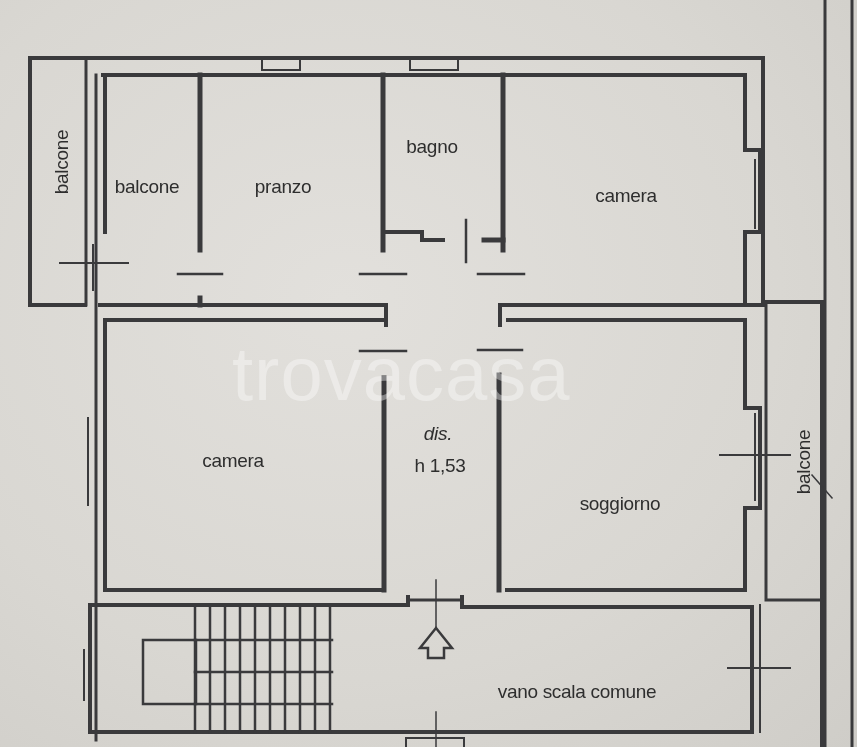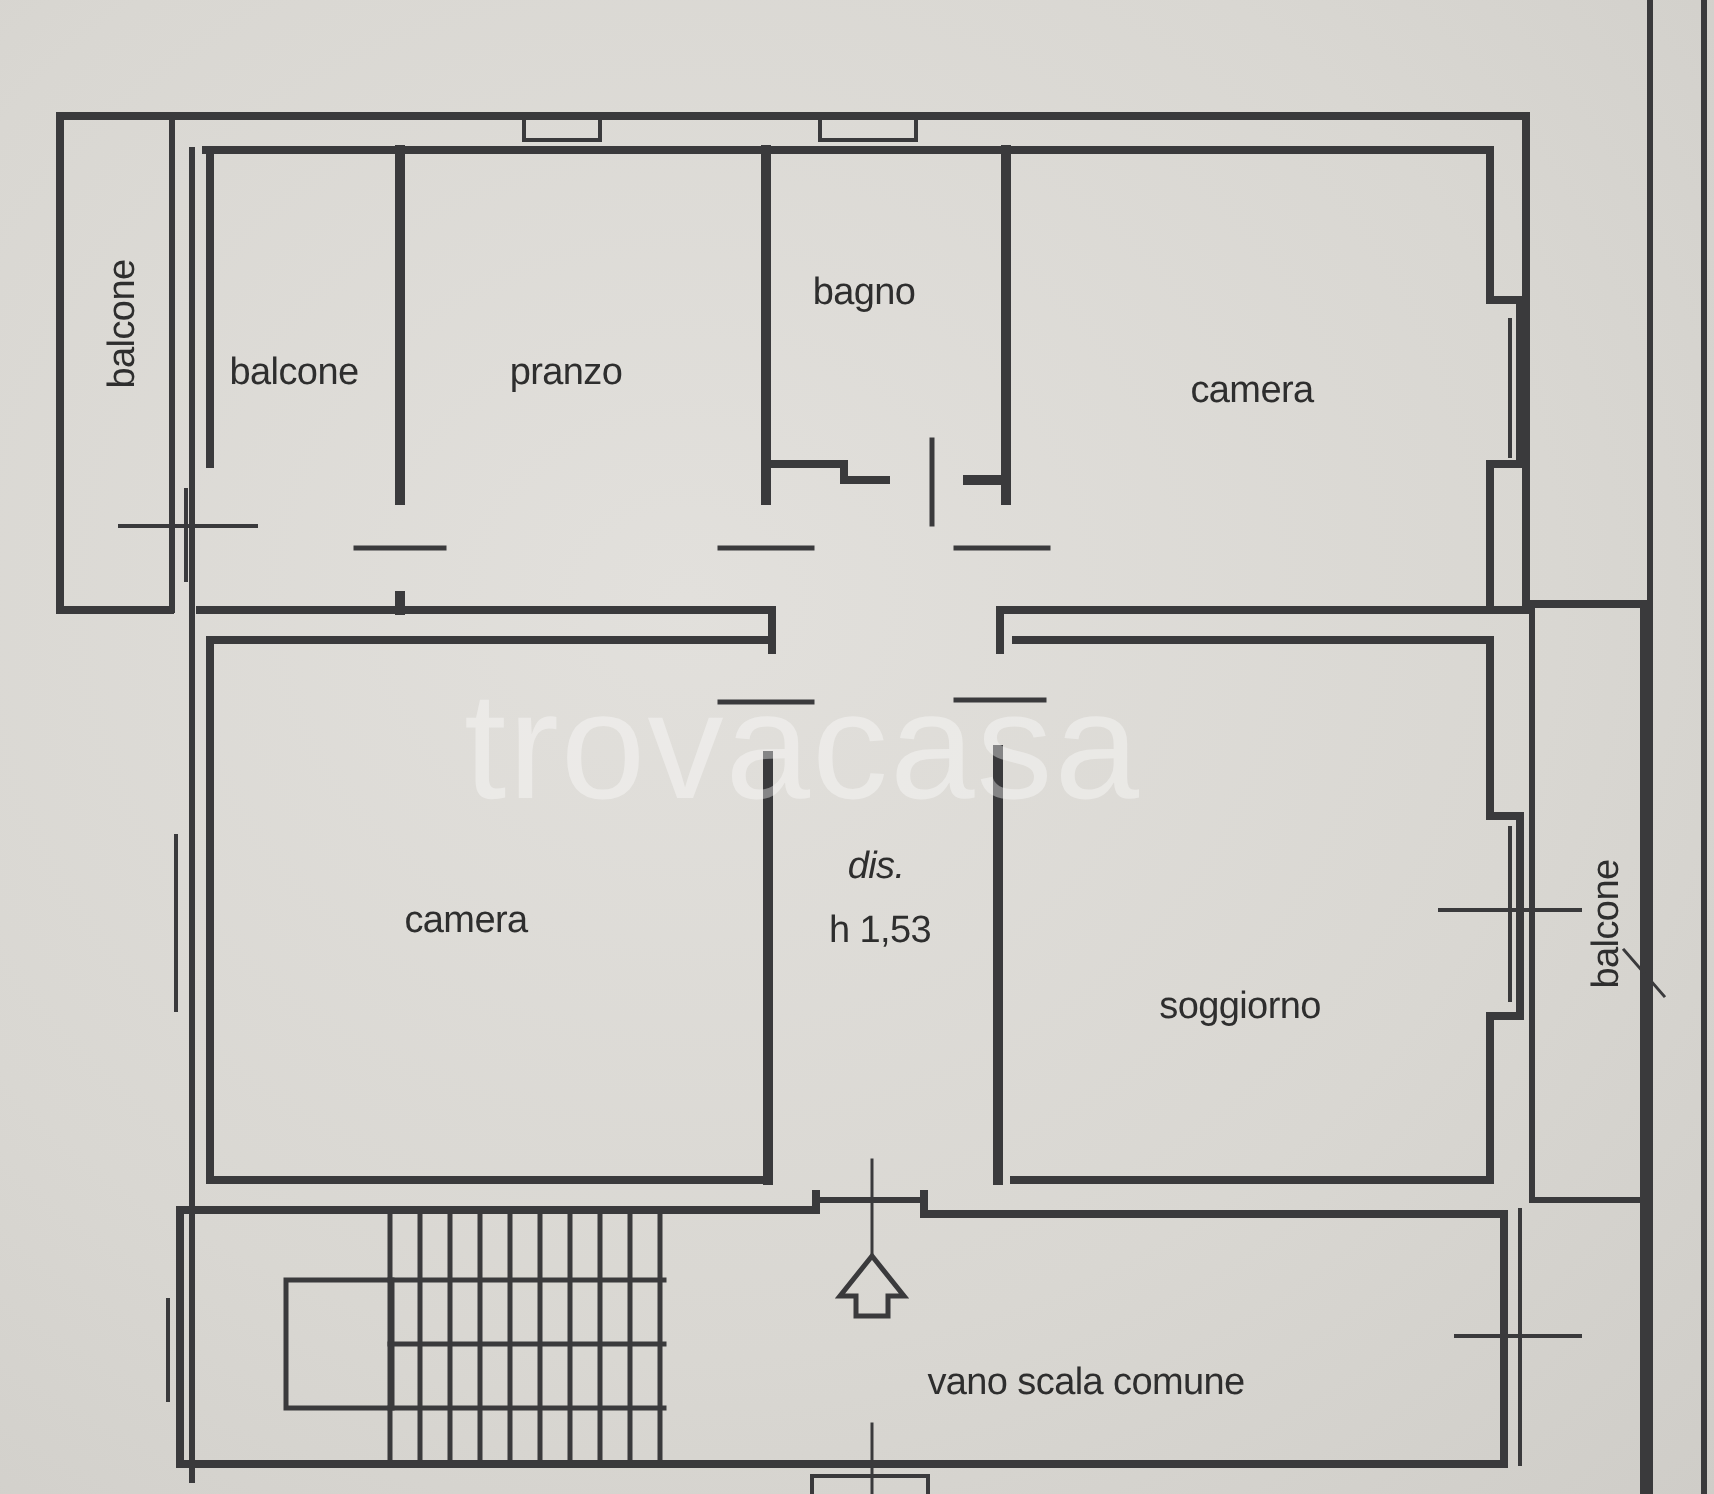--- a/index.html
+++ b/index.html
@@ -135,13 +135,13 @@
 <div class="lbl vert" style="left:62px; top:162px;">balcone</div>
 <div class="lbl" style="left:147px; top:187px;">balcone</div>
 <div class="lbl" style="left:283px; top:187px;">pranzo</div>
 <div class="lbl" style="left:432px; top:147px;">bagno</div>
 <div class="lbl" style="left:626px; top:196px;">camera</div>
 <div class="lbl" style="left:233px; top:461px;">camera</div>
 <div class="lbl" style="left:438px; top:434px;font-style:italic;">dis.</div>
 <div class="lbl" style="left:440px; top:466px;">h 1,53</div>
 <div class="lbl" style="left:620px; top:460px;margin-top:44px;">soggiorno</div>
 <div class="lbl vert" style="left:804px; top:462px;">balcone</div>
-<div class="lbl" style="left:543px; top:692px;">vano scala comune</div>
+<div class="lbl" style="left:577px; top:692px;">vano scala comune</div>
 
 </body></html>

